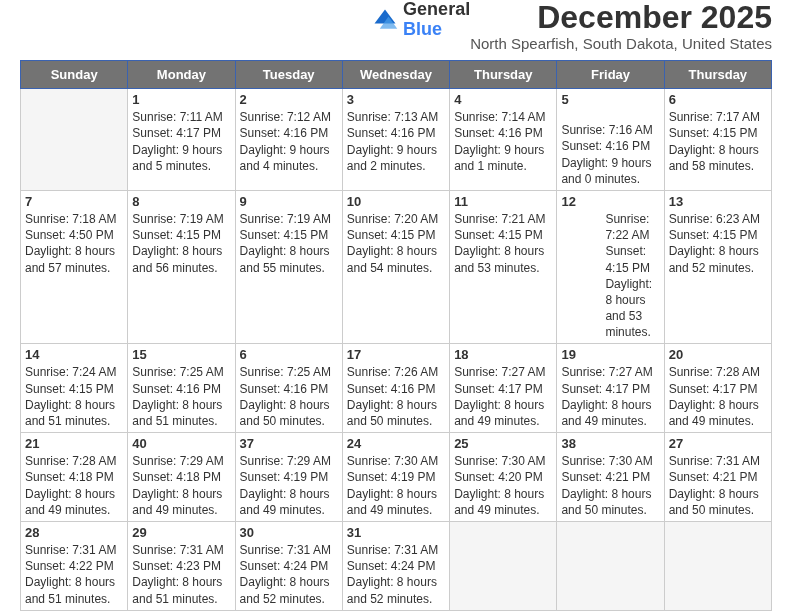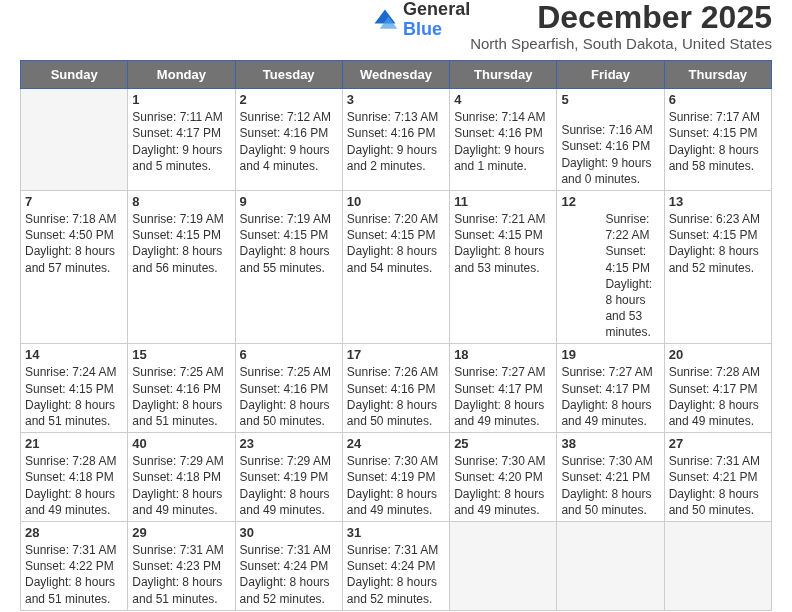--- a/index.html
+++ b/index.html
@@ -287,21 +287,21 @@
 and 49 minutes.</div>
           </td>
           <td>
             <span class="day-number">40</span>
             <div class="day-info" style="white-space: pre-line;">Sunrise: 7:29 AM
 Sunset: 4:18 PM
 Daylight: 8 hours
 and 49 minutes.</div>
           </td>
           <td>
-            <span class="day-number">23</span>
+            <span class="day-number">37</span>
             <div class="day-info" style="white-space: pre-line;">Sunrise: 7:29 AM
 Sunset: 4:19 PM
 Daylight: 8 hours
 and 49 minutes.</div>
           </td>
           <td>
             <span class="day-number">24</span>
             <div class="day-info" style="white-space: pre-line;">Sunrise: 7:30 AM
 Sunset: 4:19 PM
 Daylight: 8 hours

